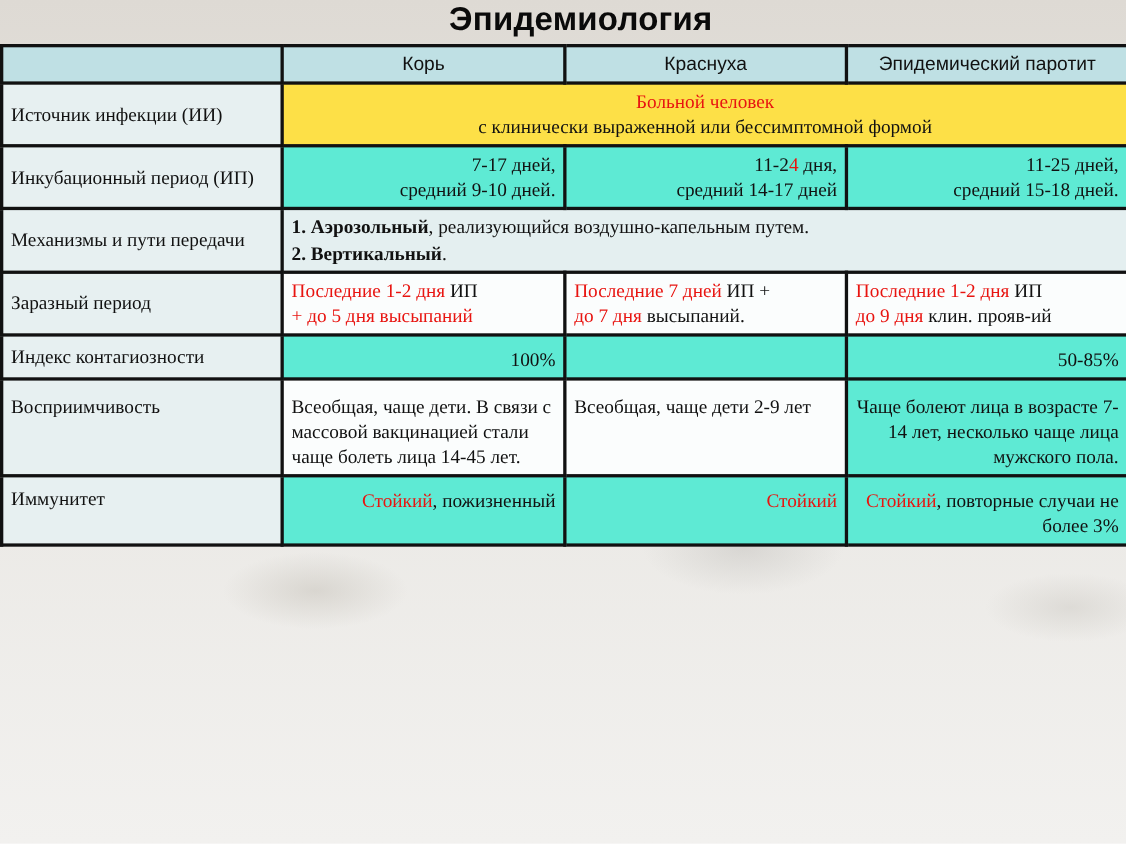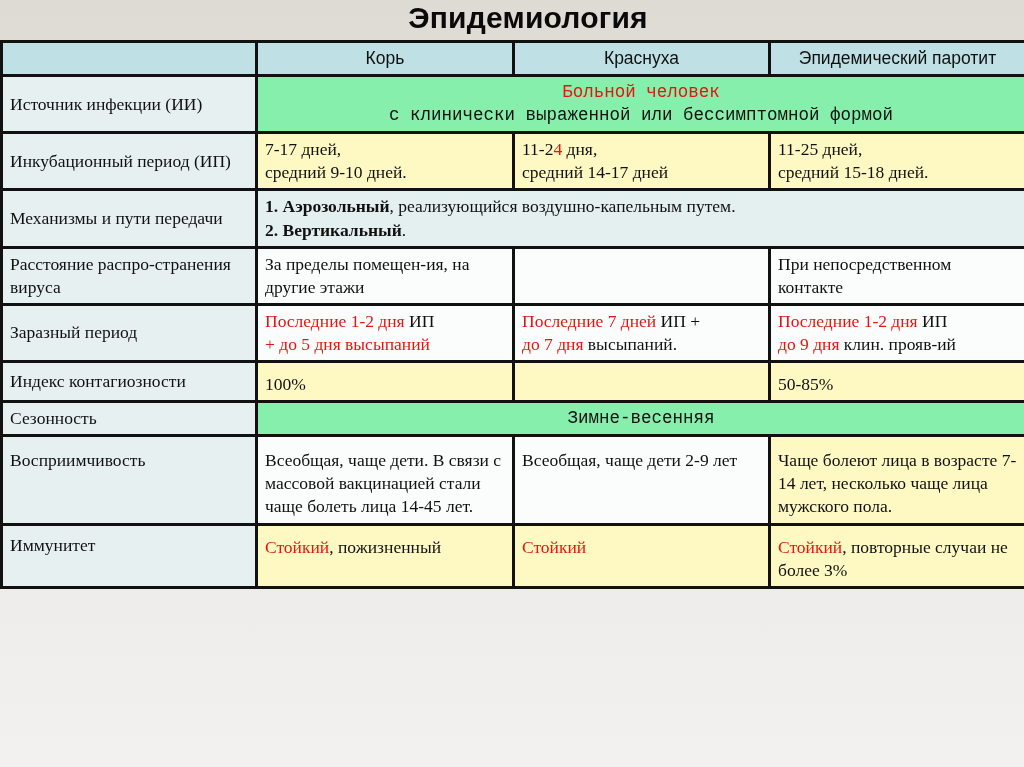--- a/index.html
+++ b/index.html
@@ -95,32 +95,31 @@
     background: #e7f0f1;
     font-weight: bold;
     font-size: 18px;
     line-height: 1.38;
     text-align: left;
     vertical-align: middle;
   }
 
   
   .dcell {
-    background: #fef9c3;
-    text-align: left;
+    background: #5eead4;
+    text-align: right;
   }
   .dcell-left {
     background: #fbfdfd;
     text-align: left;
   }
   
   .dmerged {
-    background: #86efac;
+    background: #fde047;
     text-align: center;
-    font-family: Liberation Mono, monospace;
   }
   .dmerged-left {
     background: #e4eff0;
     text-align: left;
     margin-top: 32px;
   }
 
   .red  { color: #e81410; }
   .blk  { color: #111111; }
   .bold { font-weight: bold; }
@@ -184,26 +183,20 @@
       </tr>
 
       <tr>
         <td class="rlabel">Механизмы и пути передачи</td>
         <td class="dmerged-left" colspan="3">
           <span class="merged-line1"><span class="bold">1. Аэрозольный</span><span>, реализующийся воздушно-капельным путем.</span></span>
           <span class="merged-line2"><span class="bold">2. Вертикальный</span><span>.</span></span>
         </td>
       </tr>
 
-      <tr>
-        <td class="rlabel">Расстояние распро-странения вируса</td>
-        <td class="dcell-left">За пределы помещен-ия, на другие этажи</td>
-        <td class="dcell-left"></td>
-        <td class="dcell-left">При непосредственном контакте</td>
-      </tr>
 
       <tr>
         <td class="rlabel">Заразный период</td>
         <td class="dcell-left tight">
           <span class="red">Последние 1-2 дня </span><span class="blk">ИП</span>
           <span class="red" style="display:block">+ до 5 дня высыпаний</span>
         </td>
         <td class="dcell-left tight">
           <span class="red">Последние 7 дней </span><span class="blk">ИП +</span>
           <span style="display:block"><span class="red">до 7 дня </span><span class="blk">высыпаний.</span></span>
@@ -214,24 +207,20 @@
         </td>
       </tr>
 
       <tr>
         <td class="rlabel">Индекс контагиозности</td>
         <td class="dcell" style="vertical-align:top;padding-top:10px">100%</td>
         <td class="dcell" style="vertical-align:top;padding-top:10px"></td>
         <td class="dcell" style="vertical-align:top;padding-top:10px">50-85%</td>
       </tr>
 
-      <tr>
-        <td class="rlabel">Сезонность</td>
-        <td class="dmerged" colspan="3">Зимне-весенняя</td>
-      </tr>
 
       <tr>
         <td class="rlabel" style="vertical-align:top;padding-top:12px">Восприимчивость</td>
         <td class="dcell-left" style="vertical-align:top;padding-top:12px">Всеобщая, чаще дети. В связи с массовой вакцинацией стали чаще болеть лица 14-45 лет.</td>
         <td class="dcell-left" style="vertical-align:top;padding-top:12px">Всеобщая, чаще дети 2-9 лет</td>
         <td class="dcell" style="vertical-align:top;padding-top:12px">Чаще болеют лица в возрасте 7-14 лет, несколько чаще лица мужского пола.</td>
       </tr>
 
       <tr>
         <td class="rlabel" style="vertical-align:top;padding-top:8px">Иммунитет</td>

